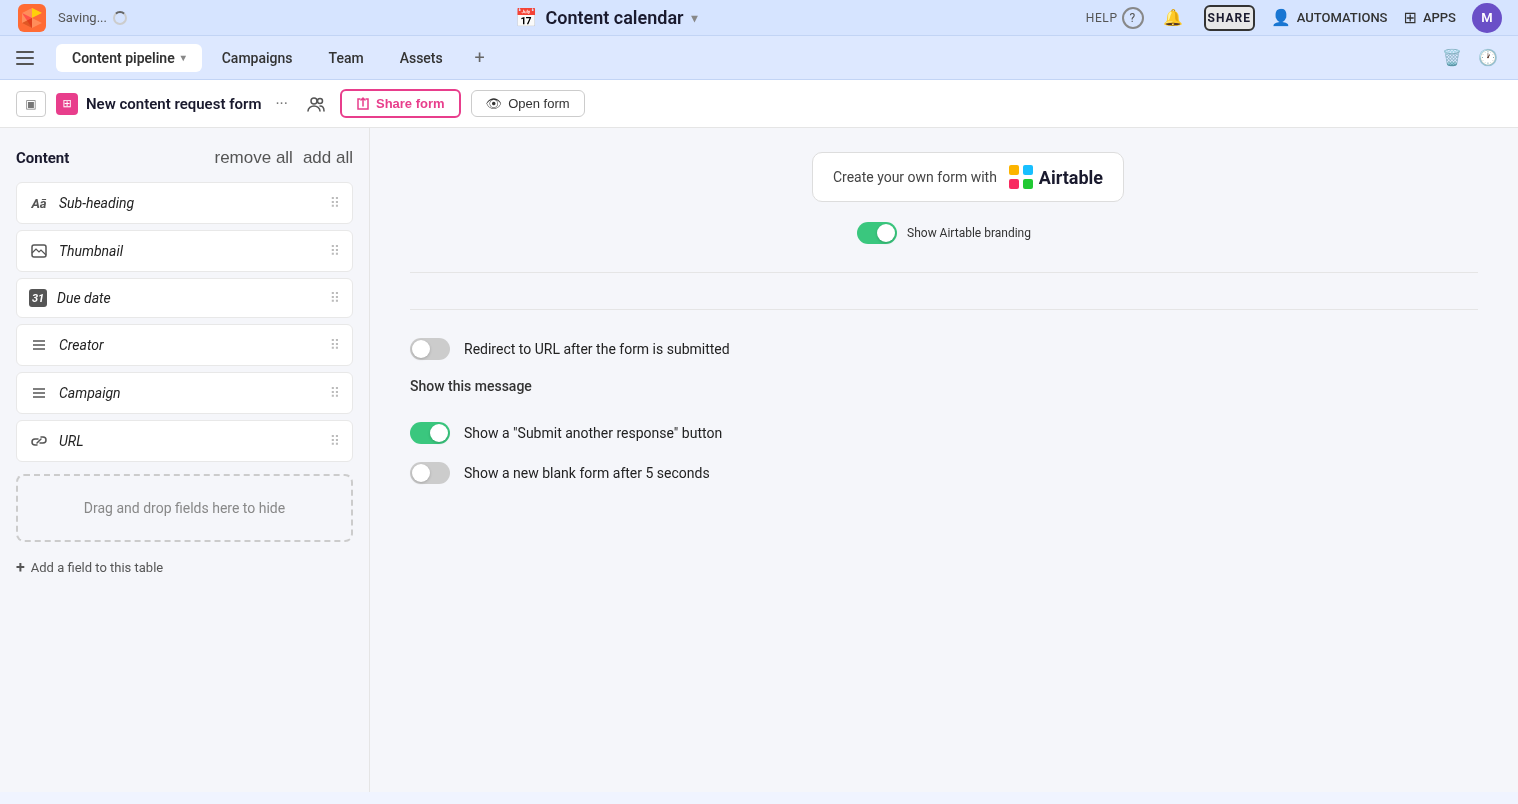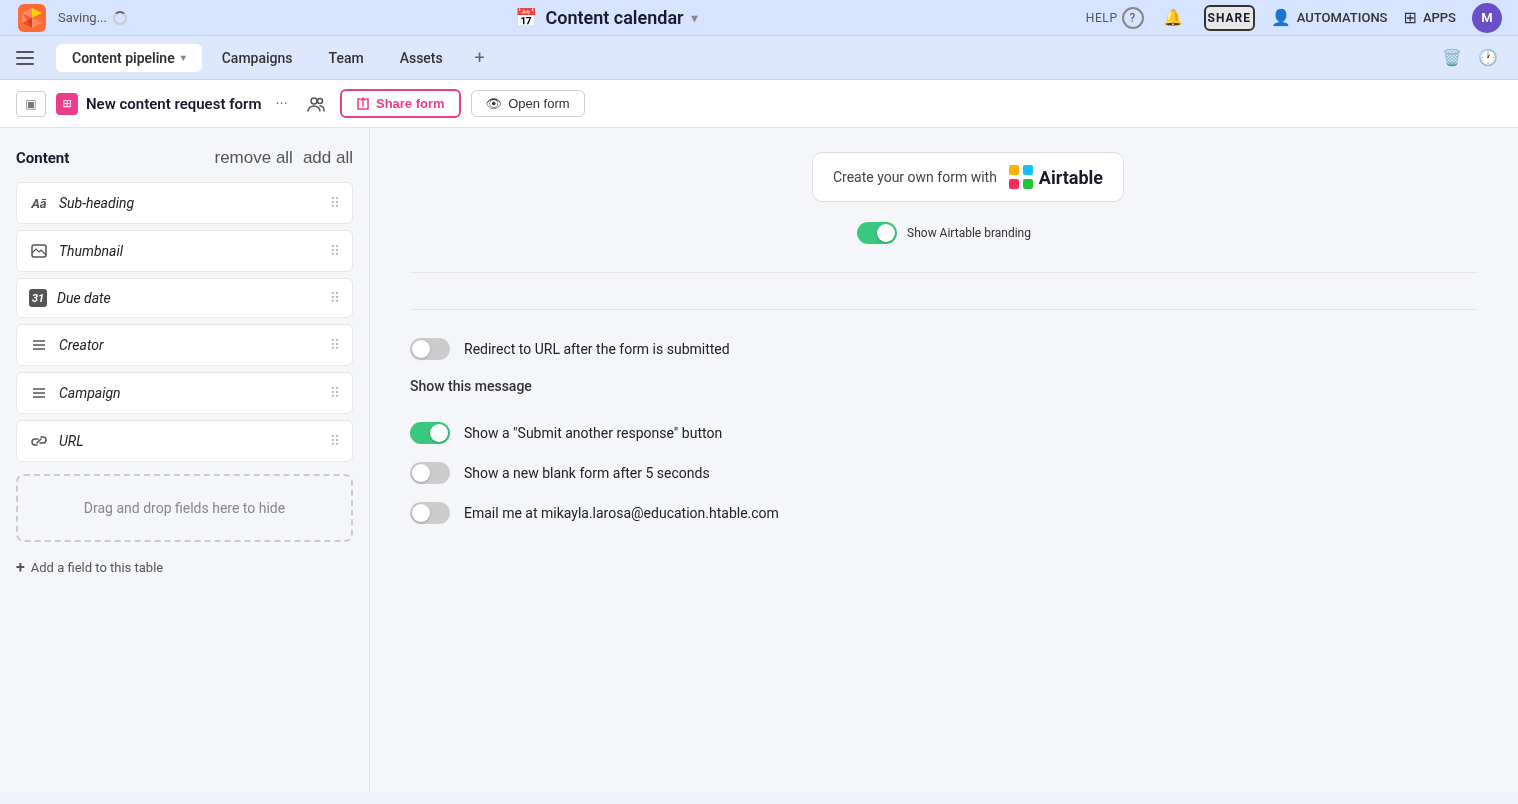--- a/index.html
+++ b/index.html
@@ -722,21 +722,17 @@
       <div class="setting-row">
         <div class="toggle on"></div>
         <span class="setting-label">Show a "Submit another response" button</span>
       </div>
 
       <div class="setting-row">
         <div class="toggle"></div>
         <span class="setting-label">Show a new blank form after 5 seconds</span>
       </div>
 
-      <div class="setting-row">
-        <div class="toggle"></div>
-        <span class="setting-label">Email me at mikayla.larosa@education.htable.com</span>
-      </div>
 
     </div>
   </div>
 
 </div>
 
 </body></html>

